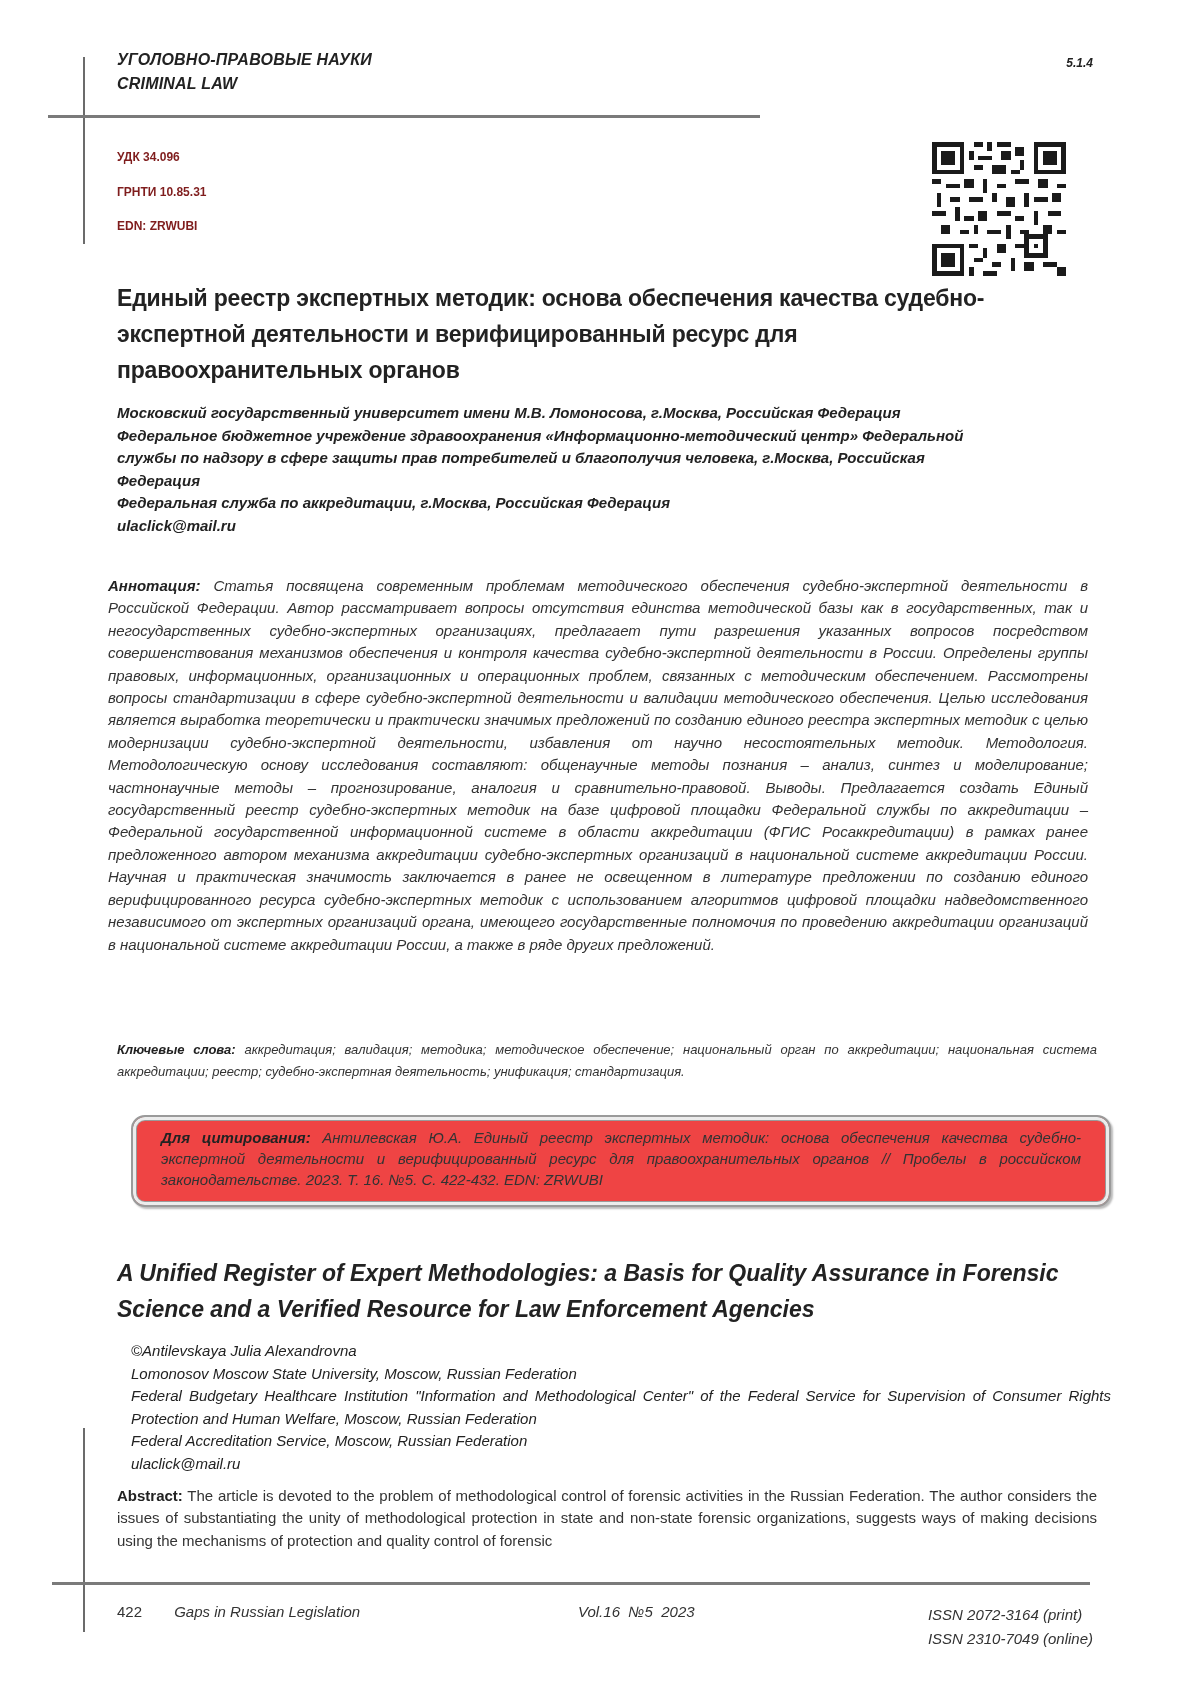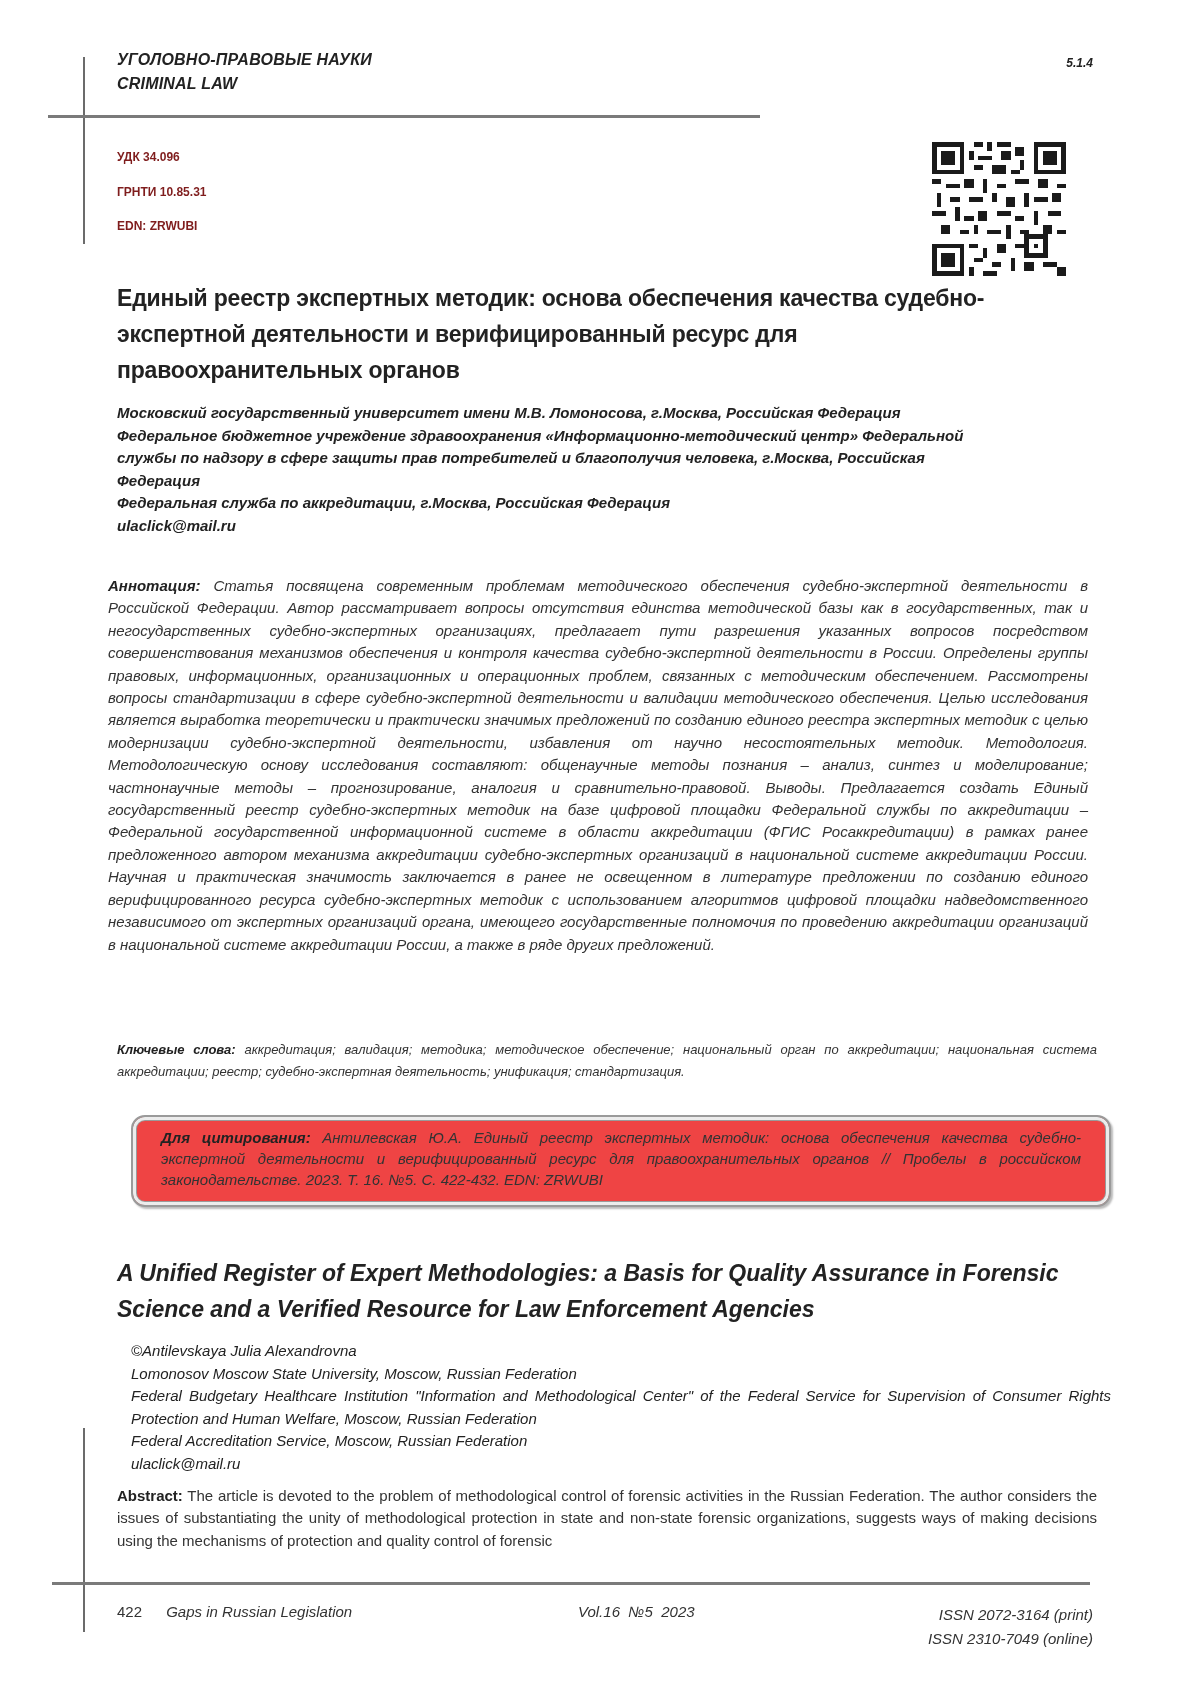--- a/index.html
+++ b/index.html
@@ -30,23 +30,23 @@
           box-shadow: inset 0 0 0 3px #ececec, inset 0 0 0 4px #9a9a9a, 2px 2px 2px #bbb;
           padding: 10px 28px 0 28px; font-style: italic; font-size: 15px; line-height: 21px; text-align: justify; color: #333; margin-left: 17px; }
 
   .title-en { left: 117px; top: 1255px; width: 990px; font-style: italic; font-weight: bold; font-size: 23px; line-height: 36px; color: #222; }
 
   .affil-en { left: 131px; top: 1340px; width: 980px; font-style: italic; font-weight: normal; font-size: 15px; line-height: 22.5px; color: #222; text-align: justify; }
 
   .abstract-en { left: 117px; top: 1485px; width: 980px; font-size: 15px; line-height: 22.4px; text-align: justify; color: #333; }
 
   .footer-page { left: 117px; top: 1603px; font-style: italic; font-size: 15px; color: #333; }
-  .footer-page .num { font-style: normal; margin-right: 20px; }
+  .footer-page .num { font-style: normal; margin-right: 28px; }
   .footer-vol { left: 578px; top: 1603px; font-style: italic; font-size: 15px; color: #333; }
-  .footer-issn { right: 107px; top: 1603px; font-style: italic; font-size: 15px; line-height: 24px; text-align: right; color: #333; }
+  .footer-issn { right: 107px; top: 1603px; font-style: italic; font-size: 15px; line-height: 24px; color: #333; }
   .line { display: block; }
 </style>
 </head>
 <body>
 
 <div class="vline" style="left:83px; top:57px; height:187px;"></div>
 <div class="hline" style="left:48px; top:115px; width:712px;"></div>
 <div class="vline" style="left:83px; top:1428px; height:204px;"></div>
 <div class="hline" style="left:52px; top:1582px; width:1038px;"></div>
 

